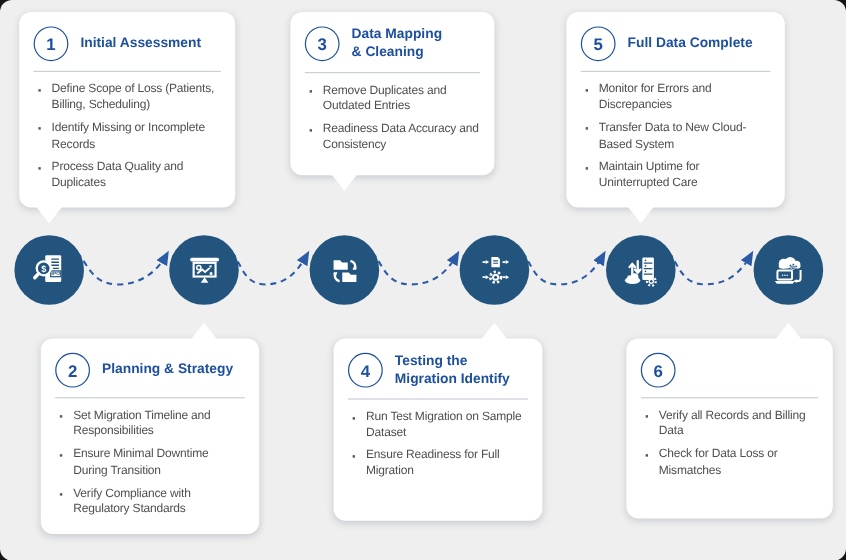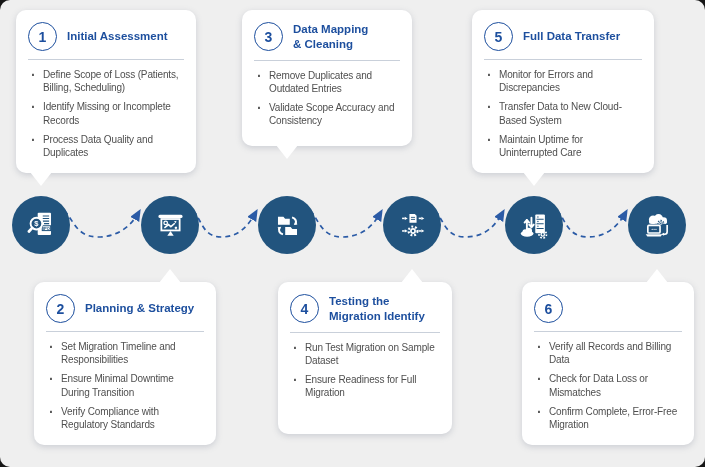--- a/index.html
+++ b/index.html
@@ -76,31 +76,31 @@
   <div class="card" id="card3">
     <div class="card-head">
       <div class="num-badge">
           <span>3</span>
         </div>
       <div class="card-title tw78">Data Mapping &amp; Cleaning</div>
     </div>
     <div class="divider"></div>
     <ul class="bullets">
       <li>Remove Duplicates and Outdated Entries</li>
-      <li>Validate Scope Accuracy and Consistency</li>
+      <li>Readiness Data Accuracy and Consistency</li>
     </ul>
     <div class="tail tail-down" style="left:34px"></div>
   </div>
 
   <div class="card" id="card5">
     <div class="card-head">
       <div class="num-badge">
           <span>5</span>
         </div>
-      <div class="card-title">Full Data Transfer</div>
+      <div class="card-title">Full Data Complete</div>
     </div>
     <div class="divider"></div>
     <ul class="bullets">
       <li>Monitor for Errors and Discrepancies</li>
       <li>Transfer Data to New Cloud-Based System</li>
       <li>Maintain Uptime for Uninterrupted Care</li>
     </ul>
     <div class="tail tail-down" style="left:51px"></div>
   </div>
 
@@ -138,21 +138,20 @@
   <div class="card" id="card6">
     <div class="card-head">
       <div class="num-badge">
           <span>6</span>
         </div>
     </div>
     <div class="divider"></div>
     <ul class="bullets">
       <li>Verify all Records and Billing Data</li>
       <li>Check for Data Loss or Mismatches</li>
-      <li>Confirm Complete, Error-Free Migration</li>
     </ul>
     <div class="tail tail-up" style="left:124px"></div>
   </div>
 
   <div class="node" id="node1">
     <svg viewBox="0 0 26 26">
       <rect x="10" y="3" width="10.5" height="17.5" rx="0.8" fill="#fff"></rect>
       <path d="M14 5.5h5M14 7.5h5M14 9.5h5M15 11.5h4" stroke="#22547e" stroke-width="0.9" fill="none"></path>
       <rect x="13.6" y="13.2" width="6.6" height="3.8" fill="#fff" stroke="#22547e" stroke-width="0.8"></rect>
       <text x="16.9" y="16.2" font-size="3.2" font-weight="bold" fill="#22547e" text-anchor="middle">IPO</text>

